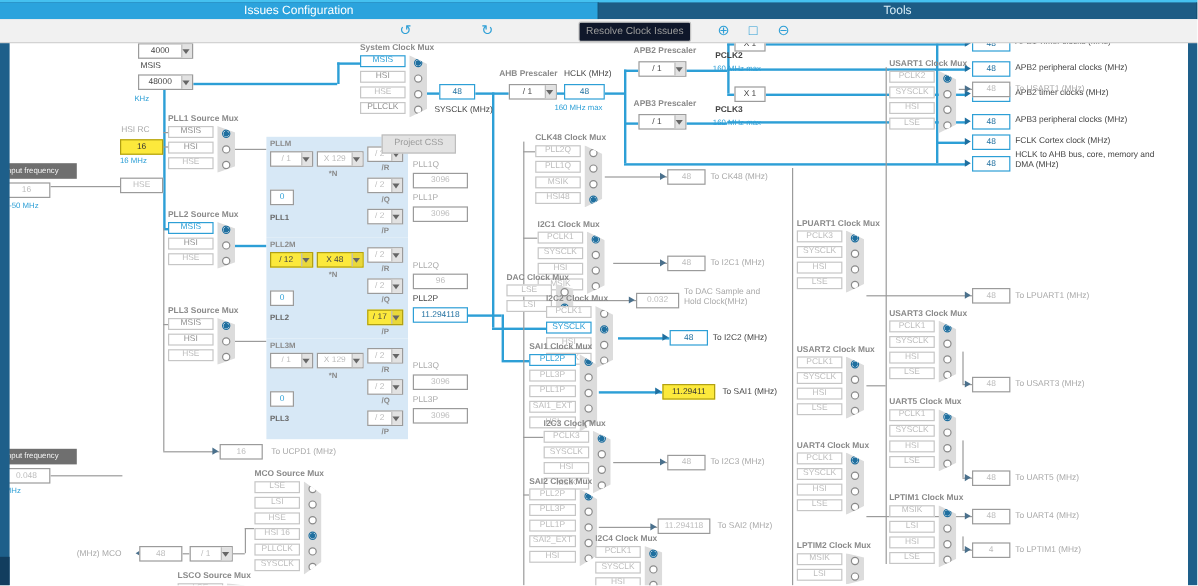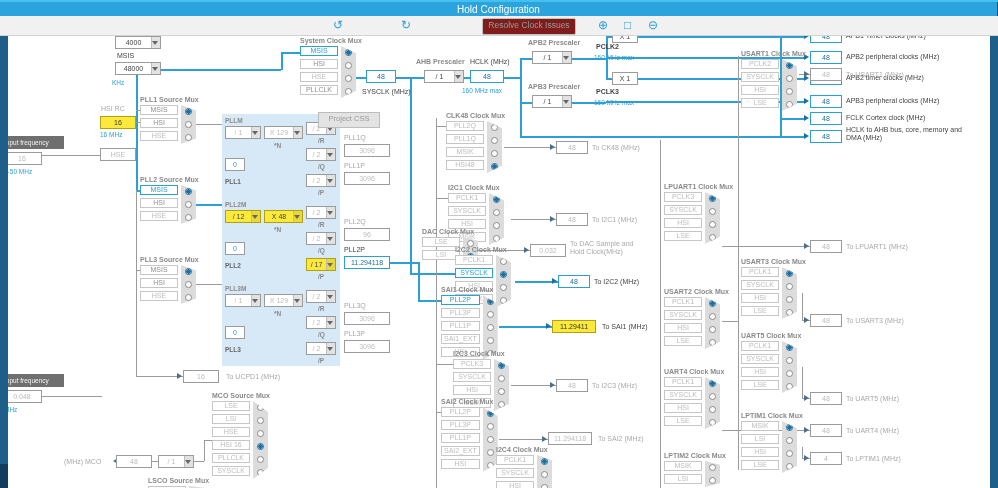--- a/index.html
+++ b/index.html
@@ -5,21 +5,21 @@
   html,body{margin:0;padding:0;background:#fff}
   #app{position:relative;width:998px;height:488px;overflow:hidden;background:#fff;
        font-family:"Liberation Sans",sans-serif;-webkit-font-smoothing:antialiased}
   
   #nav{position:absolute;left:0;top:0;width:998px;height:16px;display:flex;background:#1d5c85;border-top:2px solid #45c1f0;box-sizing:border-box}
   .tab{flex:1;display:flex;align-items:center;justify-content:center;color:#d7ecf7;font-size:10px;border-right:1px solid #164a6d;cursor:default;white-space:nowrap}
   .tab.active{background:#2ba3dd;color:#fff}
   
   #tools{position:absolute;left:0;top:16px;width:998px;height:20px;background:#f1f1f1;border-bottom:1px solid #d3d3d3;box-sizing:border-box}
   .ticon{position:absolute;color:#2d9fd6;font-size:12px;line-height:14px}
-  .rbtn{position:absolute;background:#7f1d1d;border:1px solid #c2c2c2;border-radius:2px;color:#9b9b9b;font-size:8.5px;text-align:center;line-height:13px}
+  .rbtn{position:absolute;background:#0f172a;border:1px solid #c2c2c2;border-radius:2px;color:#9b9b9b;font-size:8.5px;text-align:center;line-height:13px}
   
   .rail{position:absolute;top:36px;width:8px;height:452px;background:#1e5f8a}
   .railsq{position:absolute;width:8px;height:24px;background:#123d5e}
   
   .wh{position:absolute;height:1px;background:#9b9b9b}
   .wv{position:absolute;width:1px;background:#9b9b9b}
   .wh.bl{height:2px;background:#2d9fd6}
   .wv.bl{width:2px;background:#2d9fd6}
   .ar{position:absolute;width:0;height:0;border:3px solid transparent;border-left:5px solid #4a708c}
   .ar.bl{border-left-color:#1f6f9f}
@@ -739,21 +739,22 @@
           <span class="olab gray">LSI</span>
         </div>
         <div class="mtrap">
           <span class="radio"></span>
           <span class="radio"></span>
         </div>
       </div>
     </div>
 
   <div id="nav">
-    <div class="tab active">Hold Configuration</div>
+    <div class="tab active">Issues Configuration</div>
+    <div class="tab">Tools</div>
   </div>
   <div id="tools">
     <span class="ticon" style="left:333px;top:2px">↺</span>
     <span class="ticon" style="left:401px;top:2px">↻</span>
     <div class="rbtn" style="left:482px;top:2px;width:92px;height:15px">Resolve Clock Issues</div>
     <span class="ticon" style="left:598px;top:2px">⊕</span>
     <span class="ticon" style="left:624px;top:2px">□</span>
     <span class="ticon" style="left:648px;top:2px">⊖</span>
   </div>
   <div class="rail" style="left:0px"></div>

